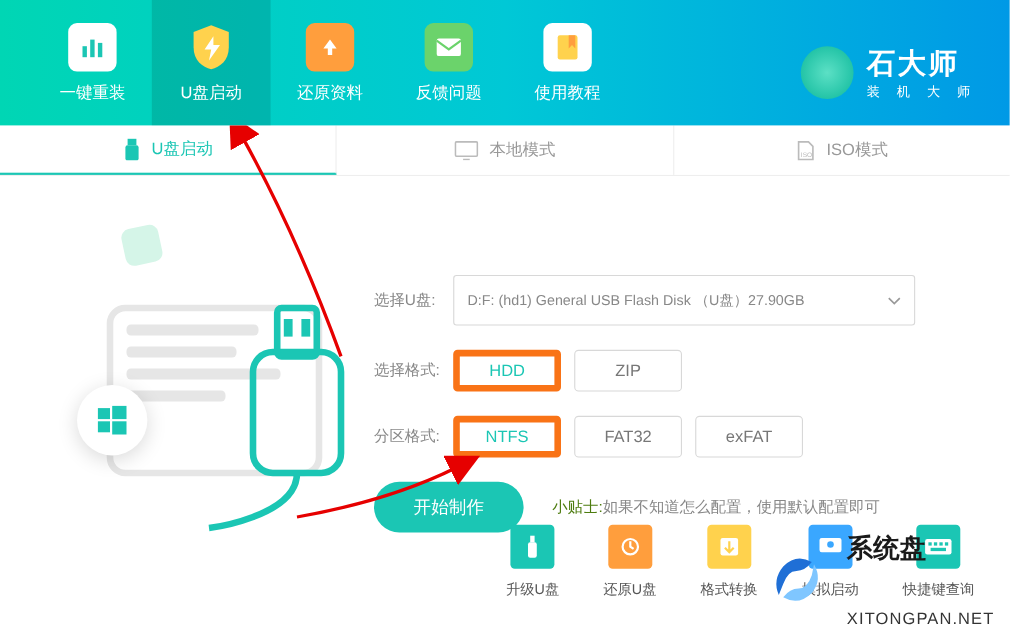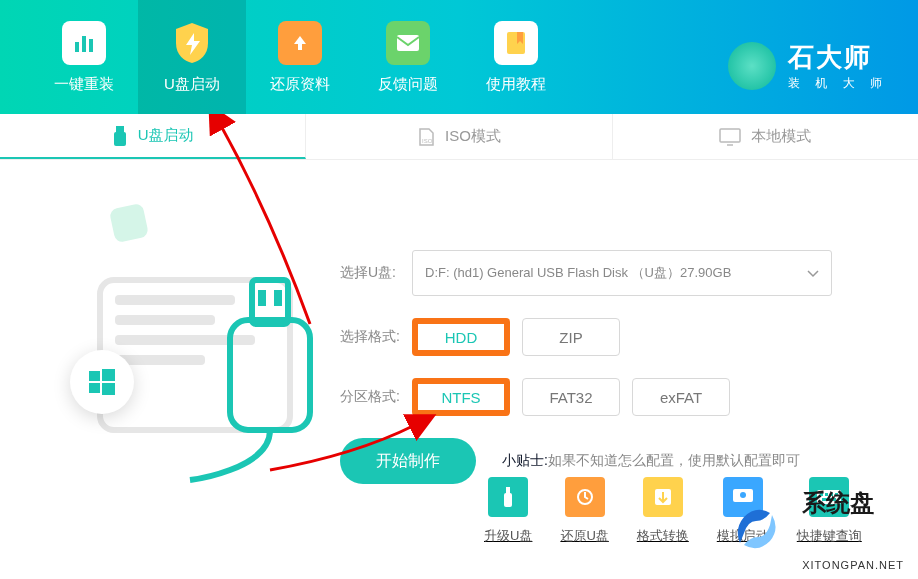--- a/index.html
+++ b/index.html
@@ -82,39 +82,39 @@
   }
   .opt.sel { border: 6px solid #f97316; color: #1bc6b4; }
 
   .start-row { display:flex; align-items:center; gap: 26px; margin-top: 14px; }
   .start-btn {
     width: 136px; height: 46px; border-radius: 24px; background: #1bc6b4;
     color: #fff; font-size: 16px; display:flex; align-items:center; justify-content:center;
     cursor: pointer;
   }
   .tip { font-size: 14px; }
-  .tip-label { color: #0f172a; }
+  .tip-label { color: #4d7c0f; }
   .tip-text { color: #888; }
 
   .bottom-icons {
-    position: absolute; bottom: 34px; left: 484px; display: flex; gap: 28px; text-decoration: underline;
+    position: absolute; bottom: 34px; left: 460px; display: flex; gap: 40px;
   }
   .bicon { display:flex; flex-direction:column; align-items:center; gap: 10px; cursor:pointer; }
   .bicon .bbox { width: 40px; height: 40px; border-radius: 4px; display:flex; align-items:center; justify-content:center; }
   .bicon .blabel { font-size: 13px; color: #555; }
 
   .arrow1 { position:absolute; left:120px; top:114px; pointer-events:none; }
   .arrow2 { position:absolute; left:265px; top:375px; pointer-events:none; }
 
   .watermark {
     position: absolute; right: 0; bottom: 0; display:flex; align-items:center; gap:20px;
     padding: 8px 14px;
   }
   .wm-text { font-weight: bold; font-size: 24px; color:#1a1a1a; }
-  .wm-sub { font-size: 11px; color:#333; letter-spacing: 1px; margin-top: 40px; }
+  .wm-sub { font-size: 15px; color:#333; letter-spacing: 1px; margin-top: 40px; }
 </style>
 </head>
 <body>
 
 <div class="header">
 
   <div class="nav-item">
     <div class="nav-icon white">
       <svg width="22" height="22">
           <rect x="2" y="10" width="4" height="10" fill="#1bc6b4"></rect>
@@ -178,35 +178,35 @@
     <span class="sub-icon">
       <svg width="16" height="20">
           <rect x="4" y="0" width="8" height="6" fill="#1bc6b4"></rect>
           <rect x="2" y="6" width="12" height="14" rx="2" fill="#1bc6b4"></rect>
         </svg>
     </span>
     <span>U盘启动</span>
   </div>
   <div class="subnav-item">
     <span class="sub-icon">
+      <svg width="22" height="18">
+          <rect x="1" y="1" width="20" height="13" rx="1" fill="none" stroke="#bbb" stroke-width="1.5"></rect>
+          <line x1="8" y1="17" x2="14" y2="17" stroke="#bbb" stroke-width="1.5"></line>
+        </svg>
+    </span>
+    <span>本地模式</span>
+  </div>
+  <div class="subnav-item">
+    <span class="sub-icon">
       <svg width="18" height="20">
           <path d="M3 2 H12 L16 6 V18 H3 Z" fill="none" stroke="#bbb" stroke-width="1.5"></path>
           <text x="5" y="16" font-size="6" fill="#bbb">ISO</text>
         </svg>
     </span>
     <span>ISO模式</span>
-  </div>
-  <div class="subnav-item">
-    <span class="sub-icon">
-      <svg width="22" height="18">
-          <rect x="1" y="1" width="20" height="13" rx="1" fill="none" stroke="#bbb" stroke-width="1.5"></rect>
-          <line x1="8" y1="17" x2="14" y2="17" stroke="#bbb" stroke-width="1.5"></line>
-        </svg>
-    </span>
-    <span>本地模式</span>
   </div>
 </div>
 
 <div class="main">
   <div class="illustration">
     <svg width="300" height="300">
       <rect x="60" y="90" width="190" height="150" rx="14" fill="none" stroke="#e6e6e6" stroke-width="6"></rect>
       <rect x="75" y="105" width="120" height="10" rx="4" fill="#e6e6e6"></rect>
       <rect x="75" y="125" width="100" height="10" rx="4" fill="#e6e6e6"></rect>
       <rect x="75" y="145" width="140" height="10" rx="4" fill="#e6e6e6"></rect>

